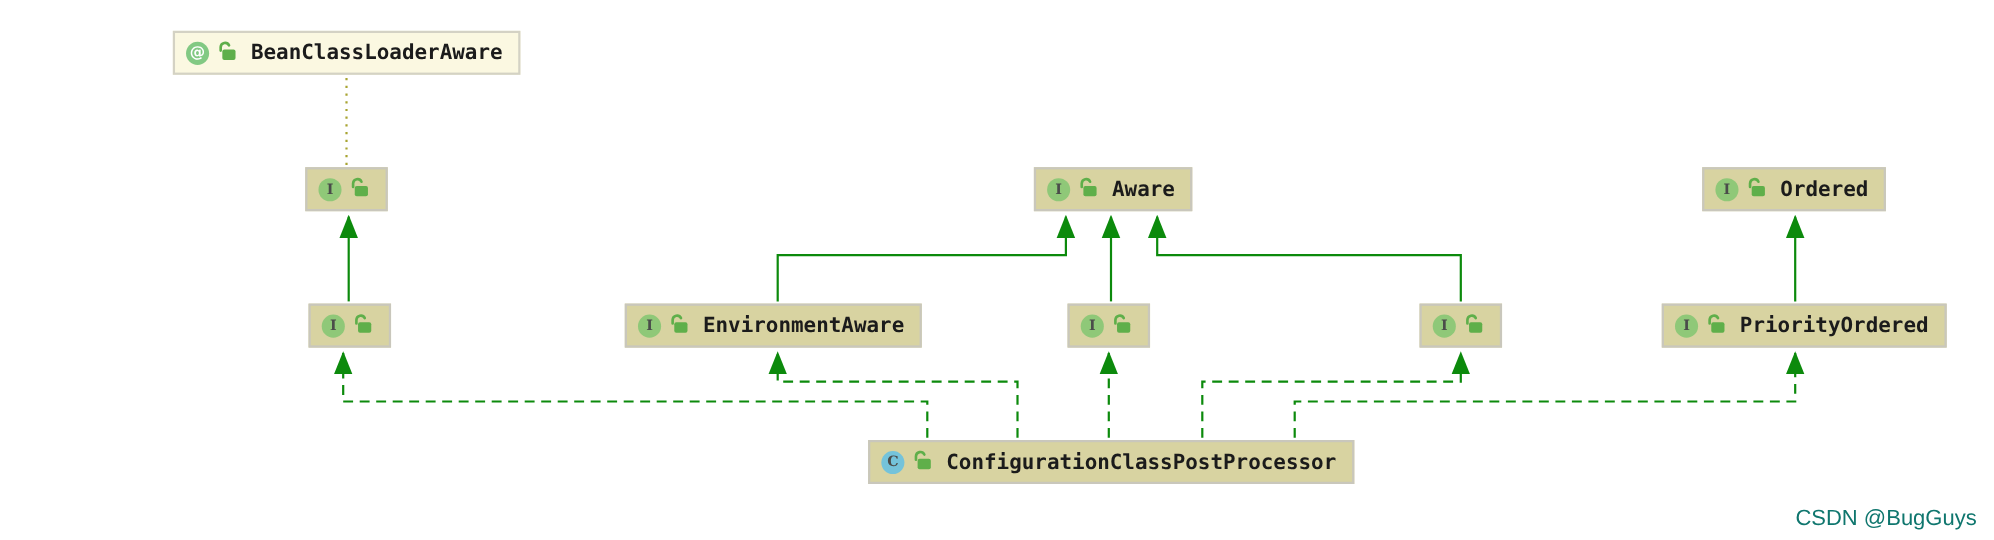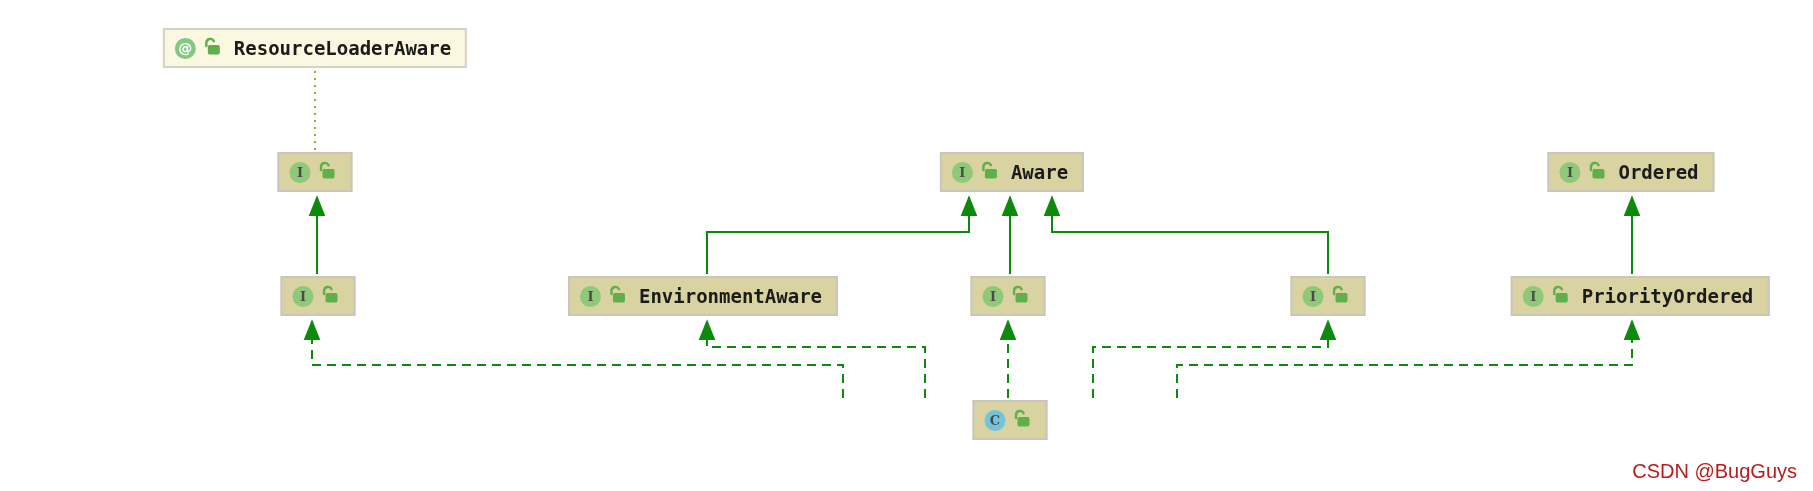--- a/index.html
+++ b/index.html
@@ -46,21 +46,21 @@
     font-size:19px;
     font-weight:bold;
     color:#1b1b1b;
     letter-spacing:0px;
   }
   .watermark{
     position:absolute;
     right:16px;bottom:8px;
     font-family:"Liberation Sans", sans-serif;
     font-size:20px;
-    color:#b91c1c;
+    color:#0f766e;
   }
 </style>
 </head>
 <body>
 
 <div class="canvas">
 
   <svg class="edges-svg" width="1813" height="491" viewBox="0 0 1813 491" xmlns="http://www.w3.org/2000/svg">
     <defs>
       <marker id="arrow-green" viewBox="0 0 12 12" refX="11" refY="6" markerWidth="21" markerHeight="21" markerUnits="userSpaceOnUse" orient="auto">
@@ -82,21 +82,21 @@
       </g>
   </svg>
 
   <div>
       <div class="node kind-annotation annotation" style="left: 315px; top: 28px;">
         <span class="kind-icon">@</span>
         <span class="lock-icon"><svg width="20" height="20" viewBox="0 0 20 20">
             <path d="M4.5 10 V6.8 a4 4 0 0 1 7.6 -1.6" fill="none" stroke="#5faf4a" stroke-width="2.4" stroke-linecap="round"></path>
             <rect x="6" y="9" width="12" height="9.5" rx="1.8" fill="#5faf4a"></rect>
           </svg></span>
-        <span class="node-label">ResourceLoaderAware</span>
+        <span class="node-label">BeanClassLoaderAware</span>
       </div>
       <div class="node kind-interface" style="left: 315px; top: 152px;">
         <span class="kind-icon">I</span>
         <span class="lock-icon"><svg width="20" height="20" viewBox="0 0 20 20">
             <path d="M4.5 10 V6.8 a4 4 0 0 1 7.6 -1.6" fill="none" stroke="#5faf4a" stroke-width="2.4" stroke-linecap="round"></path>
             <rect x="6" y="9" width="12" height="9.5" rx="1.8" fill="#5faf4a"></rect>
           </svg></span>
       </div>
       <div class="node kind-interface" style="left: 1012px; top: 152px;">
         <span class="kind-icon">I</span>
@@ -150,17 +150,18 @@
             <rect x="6" y="9" width="12" height="9.5" rx="1.8" fill="#5faf4a"></rect>
           </svg></span>
         <span class="node-label">PriorityOrdered</span>
       </div>
       <div class="node kind-class" style="left: 1010px; top: 400px;">
         <span class="kind-icon">C</span>
         <span class="lock-icon"><svg width="20" height="20" viewBox="0 0 20 20">
             <path d="M4.5 10 V6.8 a4 4 0 0 1 7.6 -1.6" fill="none" stroke="#5faf4a" stroke-width="2.4" stroke-linecap="round"></path>
             <rect x="6" y="9" width="12" height="9.5" rx="1.8" fill="#5faf4a"></rect>
           </svg></span>
+        <span class="node-label">ConfigurationClassPostProcessor</span>
       </div>
     </div>
 
   <div class="watermark">CSDN @BugGuys</div>
 </div>
 
 </body></html>

